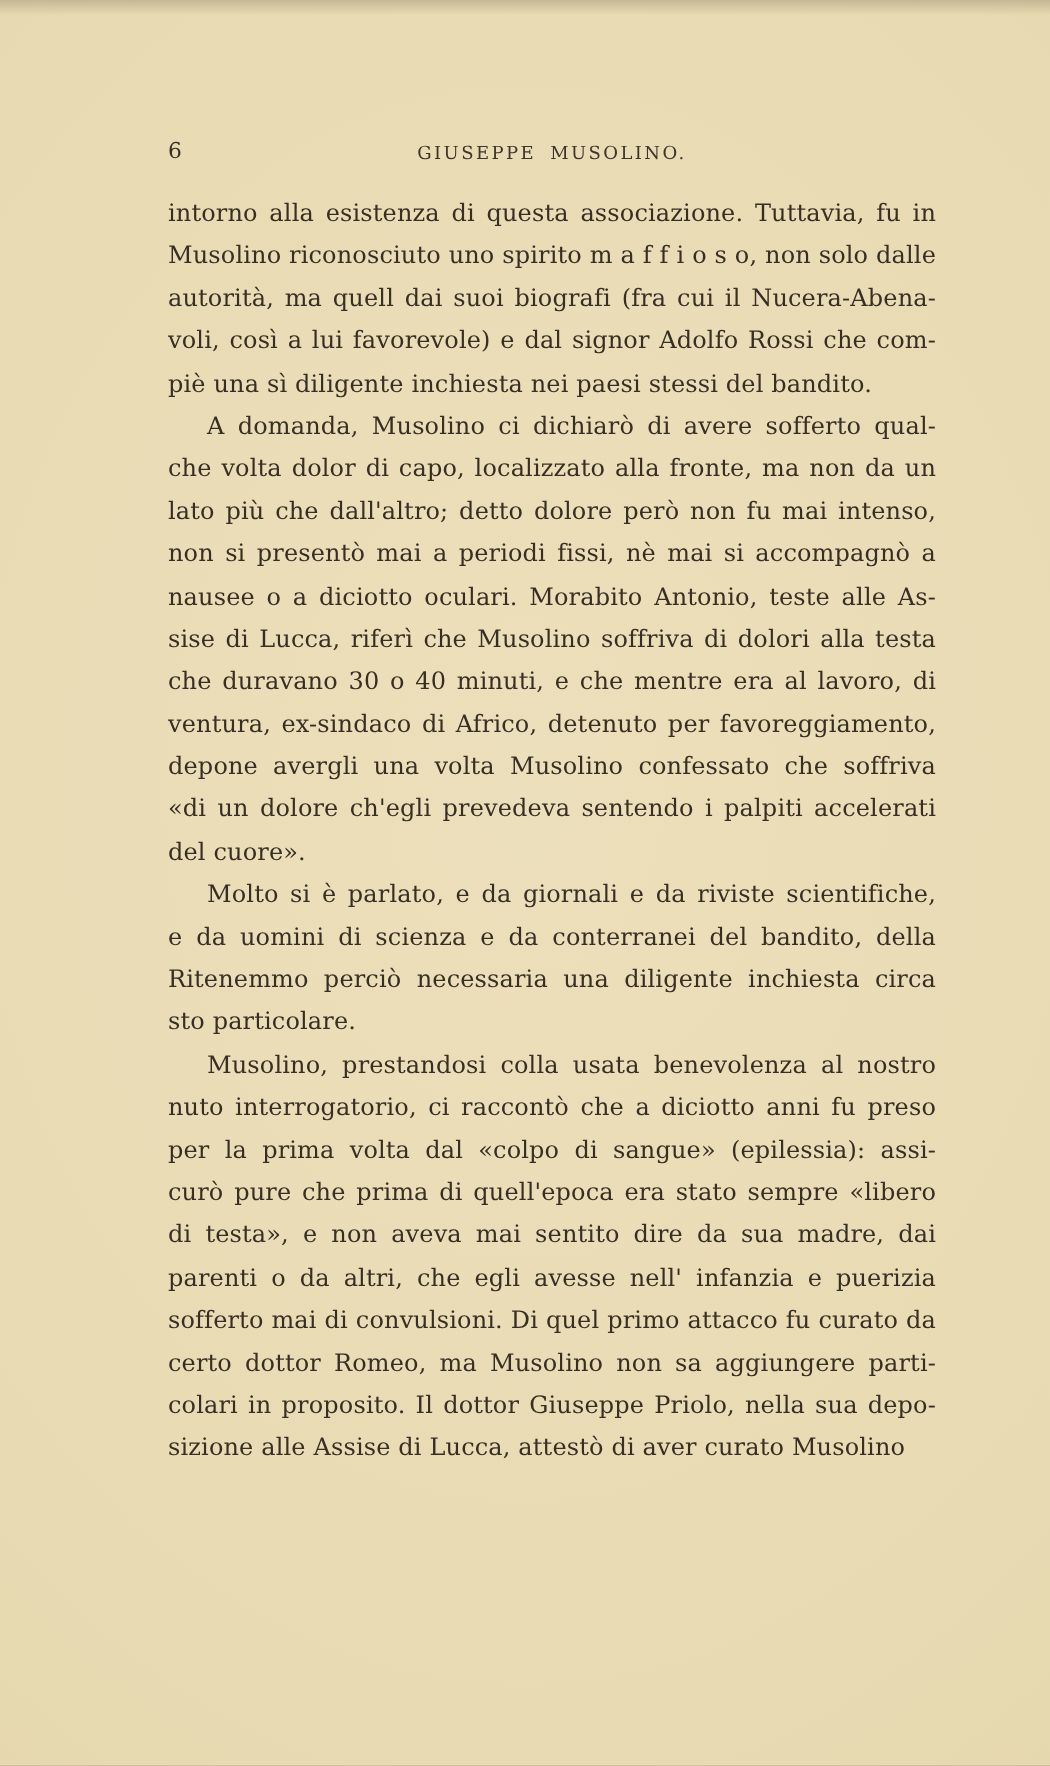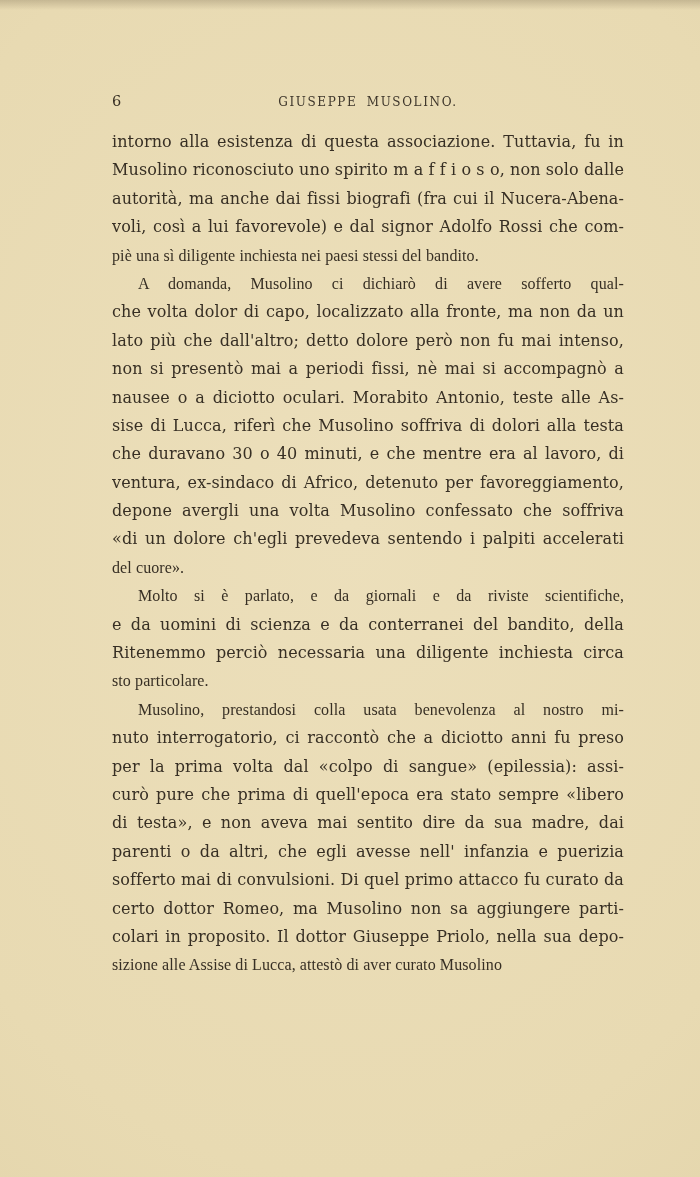--- a/index.html
+++ b/index.html
@@ -55,39 +55,37 @@
   }
   .line {
     height: 28.4px;
     overflow: hidden;
     text-align: justify;
     text-align-last: justify;
     letter-spacing: 0.1px;
   }
   .line.last {
     text-align-last: left;
-    font-family: Liberation Serif, serif;
   }
   .line.indent {
     text-indent: 26px;
-    font-family: Liberation Serif, serif;
   }
 </style>
 </head>
 <body>
 
 <div class="page">
   <div class="page-head">
     <span class="page-number">6</span>
     <span class="running-header">GIUSEPPE MUSOLINO.</span>
   </div>
   <div class="text-block" id="text-block">
       <div class="line">intorno alla esistenza di questa associazione. Tuttavia, fu in</div>
       <div class="line">Musolino riconosciuto uno spirito m a f f i o s o, non solo dalle</div>
-      <div class="line">autorità, ma anche dai fissi biografi (fra cui il Nucera-Abena-</div>
+      <div class="line">autorità, ma quell dai suoi biografi (fra cui il Nucera-Abena-</div>
       <div class="line">voli, così a lui favorevole) e dal signor Adolfo Rossi che com-</div>
       <div class="line last">piè una sì diligente inchiesta nei paesi stessi del bandito.</div>
       <div class="line indent">A domanda, Musolino ci dichiarò di avere sofferto qual-</div>
       <div class="line">che volta dolor di capo, localizzato alla fronte, ma non da un</div>
       <div class="line">lato più che dall'altro; detto dolore però non fu mai intenso,</div>
       <div class="line">non si presentò mai a periodi fissi, nè mai si accompagnò a</div>
       <div class="line">nausee o a diciotto oculari. Morabito Antonio, teste alle As-</div>
       <div class="line">sise di Lucca, riferì che Musolino soffriva di dolori alla testa</div>
       <div class="line">che duravano 30 o 40 minuti, e che mentre era al lavoro, di</div>
       <div class="line">ventura, ex-sindaco di Africo, detenuto per favoreggiamento,</div>

